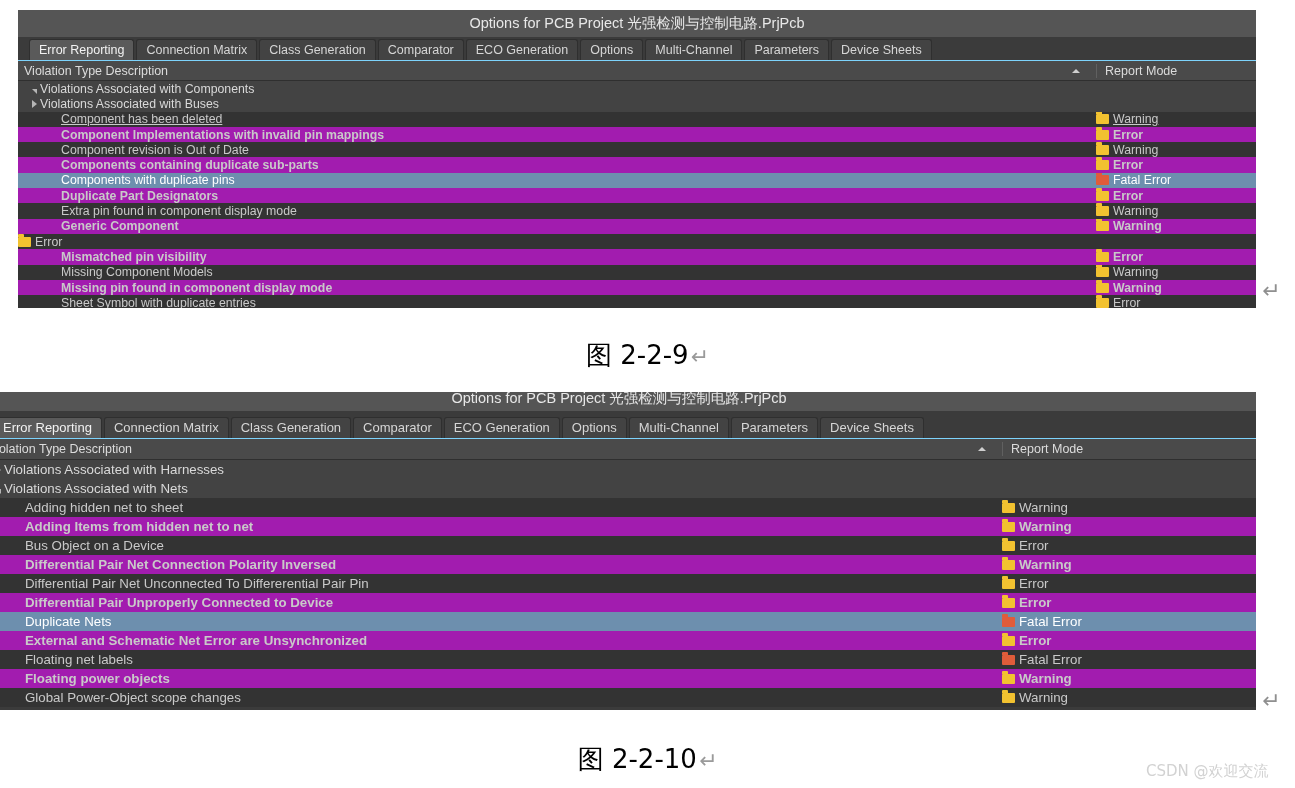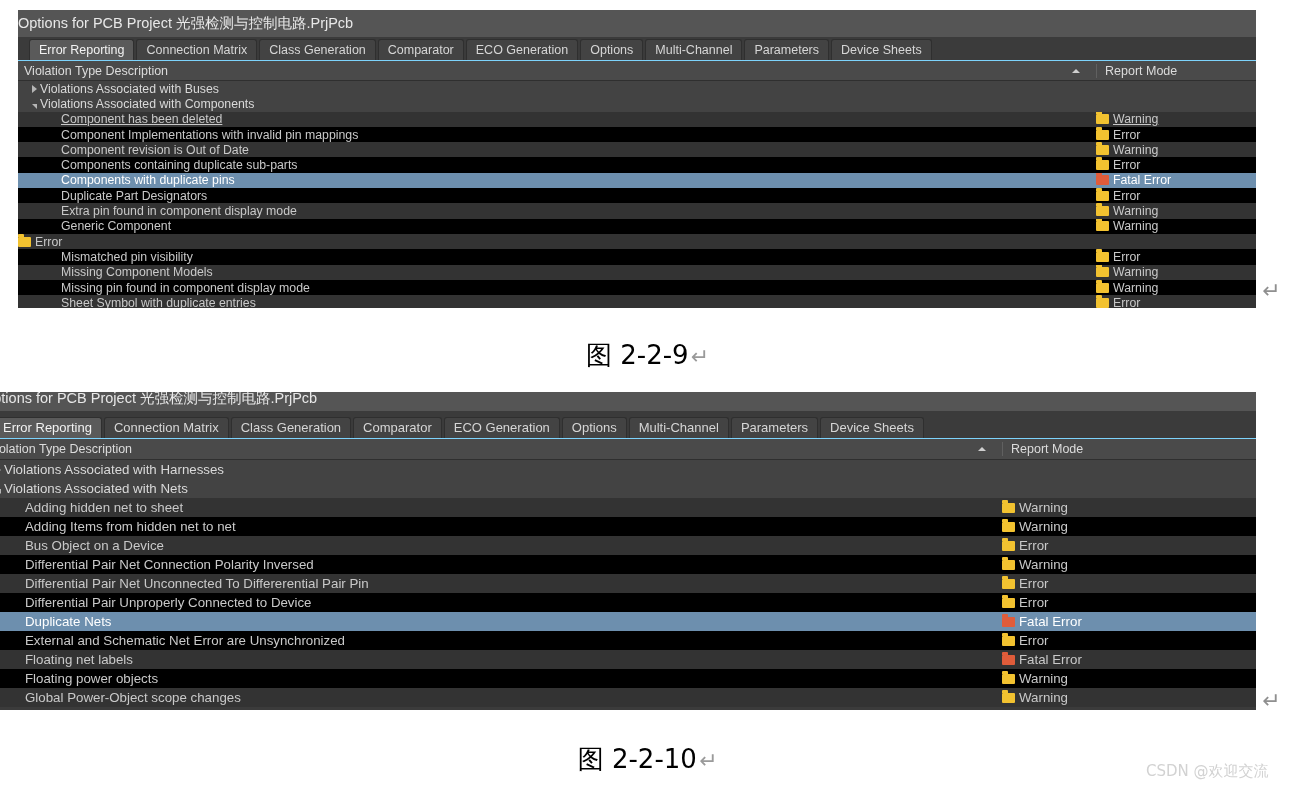--- a/index.html
+++ b/index.html
@@ -6,21 +6,21 @@
   body{
     width:1295px;height:788px;background:#ffffff;
     font-family:"Liberation Sans","DejaVu Sans",sans-serif;
     overflow:hidden;position:relative;
   }
   .dialog{position:absolute;background:#3b3b3b;overflow:hidden;}
 
   
   .titlebar{
     height:27px;line-height:27px;background:#555555;color:#e8e8e8;
-    font-size:14.5px;white-space:nowrap;overflow:hidden;
+    text-align:center;font-size:14.5px;white-space:nowrap;overflow:hidden;
   }
   
   .tabstrip{
     height:23px;background:#3b3b3b;display:flex;align-items:flex-end;
     padding-left:11px;box-sizing:border-box;
   }
   .tab{
     height:20px;line-height:20px;padding:0 9px;margin-right:2px;
     background:#434343;color:#d6d6d6;font-size:12.5px;white-space:nowrap;
     border:1px solid #2f2f2f;border-bottom:none;
@@ -42,21 +42,21 @@
   .colheader .ch-mode{
     width:160px;padding-left:8px;border-left:1px solid #606060;box-sizing:border-box;
   }
   
   .treebody{background:#333333;}
   .row{
     height:15.3px;display:flex;align-items:center;color:#c9c9c9;font-size:12.3px;
     white-space:nowrap;overflow:hidden;
   }
   .row.odd{background:#333333;}
-  .row.even{background:#000000;}
+  .row.even{background:#a21caf;font-weight:bold;}
   .row.group{background:#434343;color:#d9d9d9;}
   .row.selected{background:#6d8fae;color:#ffffff;}
   .row .desc{flex:1;overflow:hidden;text-overflow:clip;}
   .row .mode{
     width:160px;display:flex;align-items:center;gap:4px;box-sizing:border-box;
   }
   .twisty{width:12px;display:inline-block;text-align:center;flex:0 0 12px;}
   .twisty i{display:inline-block;width:0;height:0;}
   .twisty.collapsed i{
     border-top:4px solid transparent;border-bottom:4px solid transparent;
@@ -117,25 +117,25 @@
   <div class="colheader">
     <div class="ch-desc">
       <span>Violation Type Description</span>
       <span class="sortmark"></span>
     </div>
     <div class="ch-mode">Report Mode</div>
   </div>
 
   <div class="treebody">
       <div class="row group" style="height: 15.3px; font-size: 12.3px;">
+        <div class="desc indent-0"><span class="twisty expanded"><i></i></span><span>Violations Associated with Components</span></div>
+        <div class="mode" style="width: 160px;"></div>
+      </div>
+      <div class="row group" style="height: 15.3px; font-size: 12.3px;">
         <div class="desc indent-0"><span class="twisty collapsed"><i></i></span><span>Violations Associated with Buses</span></div>
-        <div class="mode" style="width: 160px;"></div>
-      </div>
-      <div class="row group" style="height: 15.3px; font-size: 12.3px;">
-        <div class="desc indent-0"><span class="twisty expanded"><i></i></span><span>Violations Associated with Components</span></div>
         <div class="mode" style="width: 160px;"></div>
       </div>
       <div class="row odd" style="height: 15.3px; font-size: 12.3px; text-decoration: underline;">
         <div class="desc indent-1"><span>Component has been deleted</span></div>
         <div class="mode" style="width: 160px;">
           <span class="folder warn"></span>
           <span>Warning</span>
         </div>
       </div>
       <div class="row even" style="height: 15.3px; font-size: 12.3px;">

